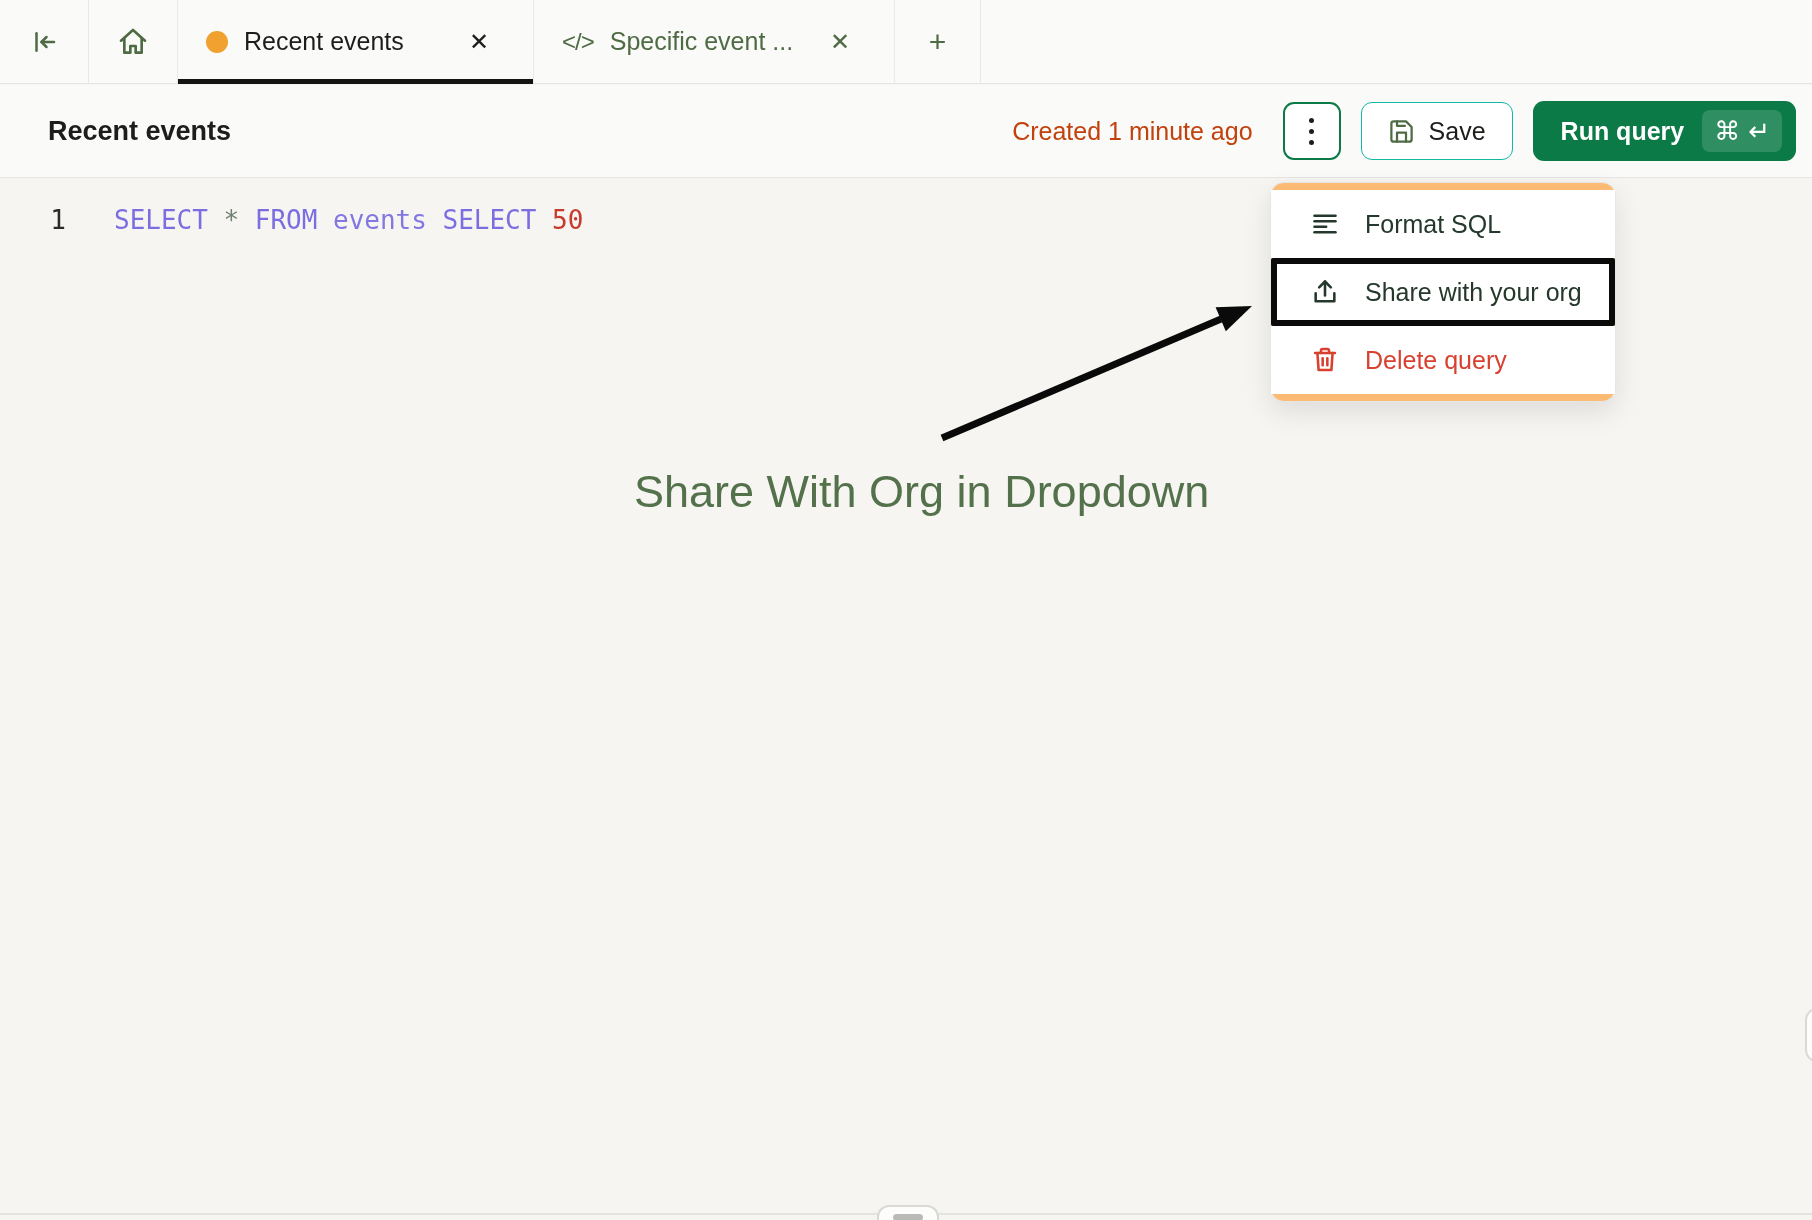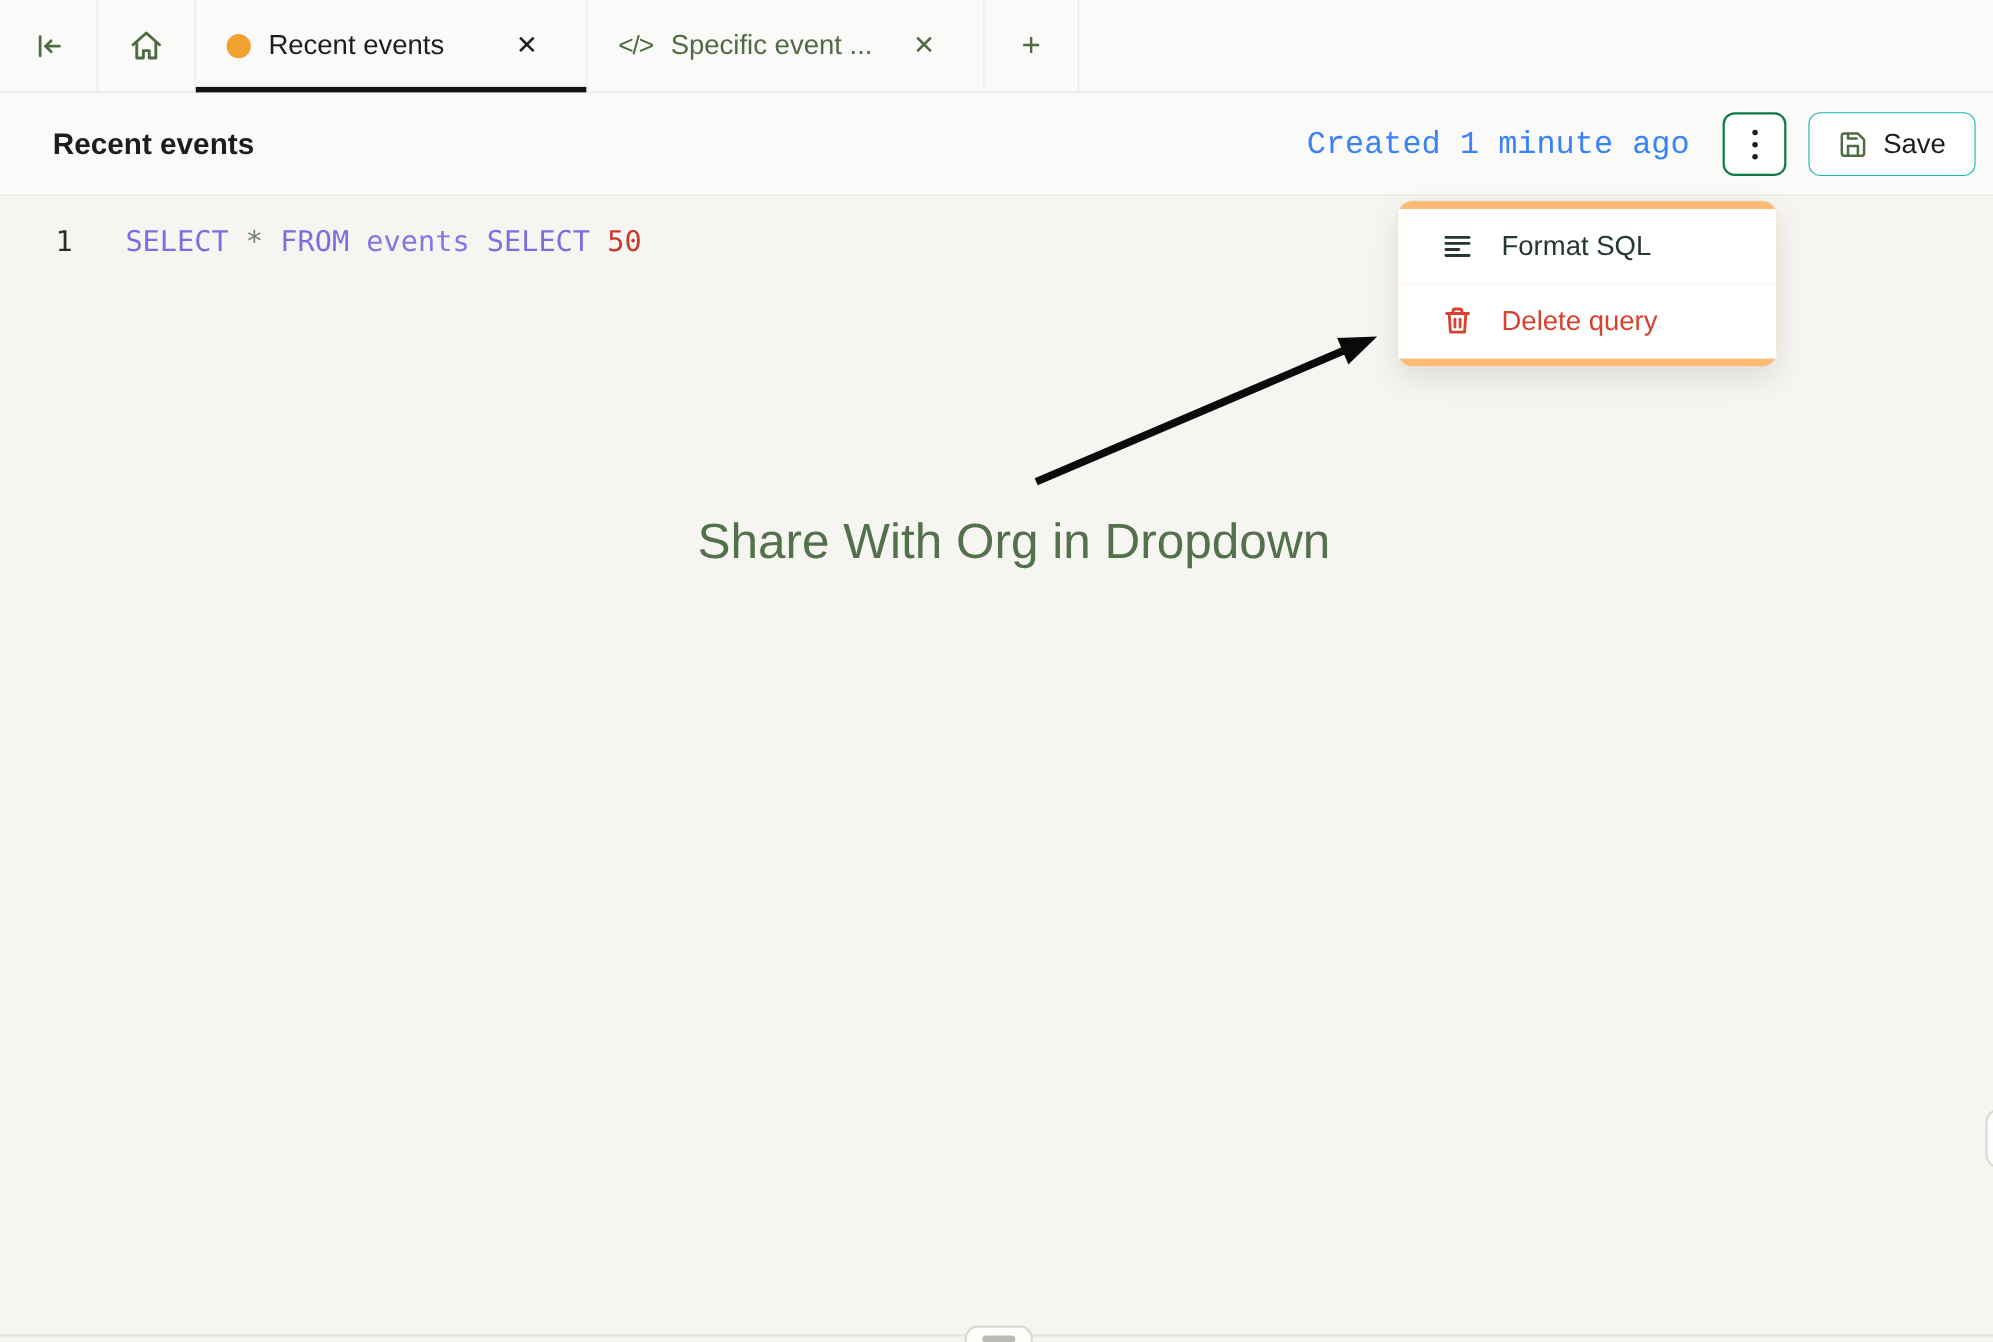--- a/index.html
+++ b/index.html
@@ -55,21 +55,21 @@
   
   .header {
     position: absolute; top: 85px; left: 0; right: 0; height: 93px;
     background: #fafaf8;
     border-bottom: 1px solid #e6e5e2;
     display: flex; align-items: center;
     padding: 0 16px 0 48px;
   }
   .page-title { font-size: 27px; font-weight: 700; color: #1d1d1b; }
   .header-right { margin-left: auto; display: flex; align-items: center; gap: 20px; }
-  .created-text { font-size: 29px; color: #3b82f6; margin-right: 10px; font-family: Liberation Mono, monospace; }
+  .created-text { font-size: 25px; color: #c2410c; margin-right: 10px; }
 
   .kebab-btn {
     width: 58px; height: 58px;
     border: 2px solid #0c7a47; border-radius: 11px;
     background: #ffffff;
     display: flex; flex-direction: column; align-items: center; justify-content: center;
     gap: 6px; cursor: pointer;
   }
   .kebab-btn i { width: 5px; height: 5px; border-radius: 50%; background: #1d1d1b; }
 
@@ -215,20 +215,27 @@
         <i></i>
     </button>
     <button class="save-btn">
       <svg class="olive" width="27" height="27" viewBox="0 0 24 24" fill="none" stroke-width="2" stroke-linecap="round" stroke-linejoin="round">
         <path d="M19 21H5a2 2 0 0 1-2-2V5a2 2 0 0 1 2-2h11l5 5v11a2 2 0 0 1-2 2z"></path>
         <path d="M16 21v-8H8v8"></path>
         <path d="M8 3v4h7"></path>
       </svg>
       <span>Save</span>
     </button>
+    <button class="run-btn">
+      <span>Run query</span>
+      <span class="run-kbd">
+        <span>⌘</span>
+        <span>↵</span>
+      </span>
+    </button>
   </div>
 </div>
 
 <div class="editor">
   <div class="code-line">
     <span class="line-no">1</span>
     <span class="code-text"><span class="tok kw">SELECT</span><span class="tok op">*</span><span class="tok kw">FROM</span><span class="tok id">events</span><span class="tok kw">SELECT</span><span class="tok num">50</span></span>
   </div>
 </div>
 
@@ -237,20 +244,30 @@
     <span class="menu-icon">
       <svg width="28" height="28" viewBox="0 0 24 24" fill="none" stroke="#24382b" stroke-width="2.2" stroke-linecap="round">
         <line x1="3" y1="5" x2="21" y2="5"></line>
         <line x1="3" y1="9.7" x2="21" y2="9.7"></line>
         <line x1="3" y1="14.4" x2="13" y2="14.4"></line>
         <line x1="3" y1="19.1" x2="21" y2="19.1"></line>
       </svg>
     </span>
     <span>Format SQL</span>
   </div>
+  <div class="menu-item highlighted">
+    <span class="menu-icon">
+      <svg width="28" height="28" viewBox="0 0 24 24" fill="none" stroke="#24382b" stroke-width="2.2" stroke-linecap="round" stroke-linejoin="round">
+        <path d="M4 13v7h16v-7"></path>
+        <line x1="12" y1="15" x2="12" y2="3"></line>
+        <polyline points="7,8 12,3 17,8"></polyline>
+      </svg>
+    </span>
+    <span>Share with your org</span>
+  </div>
   <div class="menu-item danger">
     <span class="menu-icon">
       <svg width="28" height="28" viewBox="0 0 24 24" fill="none" stroke="#d8402f" stroke-width="2.2" stroke-linecap="round" stroke-linejoin="round">
         <line x1="3.5" y1="6" x2="20.5" y2="6"></line>
         <path d="M8.5 6V4a1.5 1.5 0 0 1 1.5-1.5h4A1.5 1.5 0 0 1 15.5 4v2"></path>
         <path d="M5.5 6l1 14.5h11l1-14.5"></path>
         <line x1="10" y1="10.5" x2="10" y2="16.5"></line>
         <line x1="14" y1="10.5" x2="14" y2="16.5"></line>
       </svg>
     </span>

